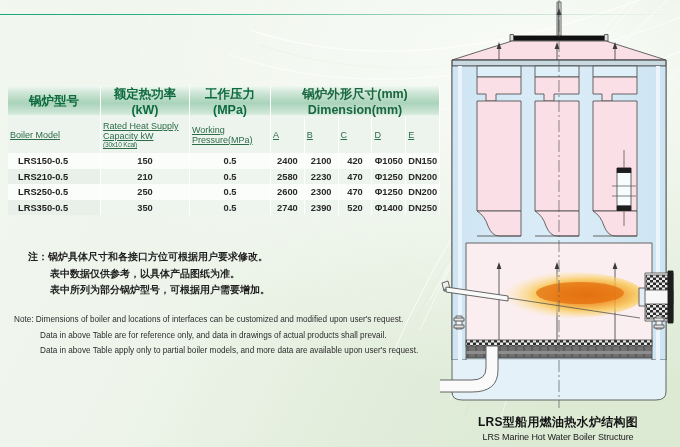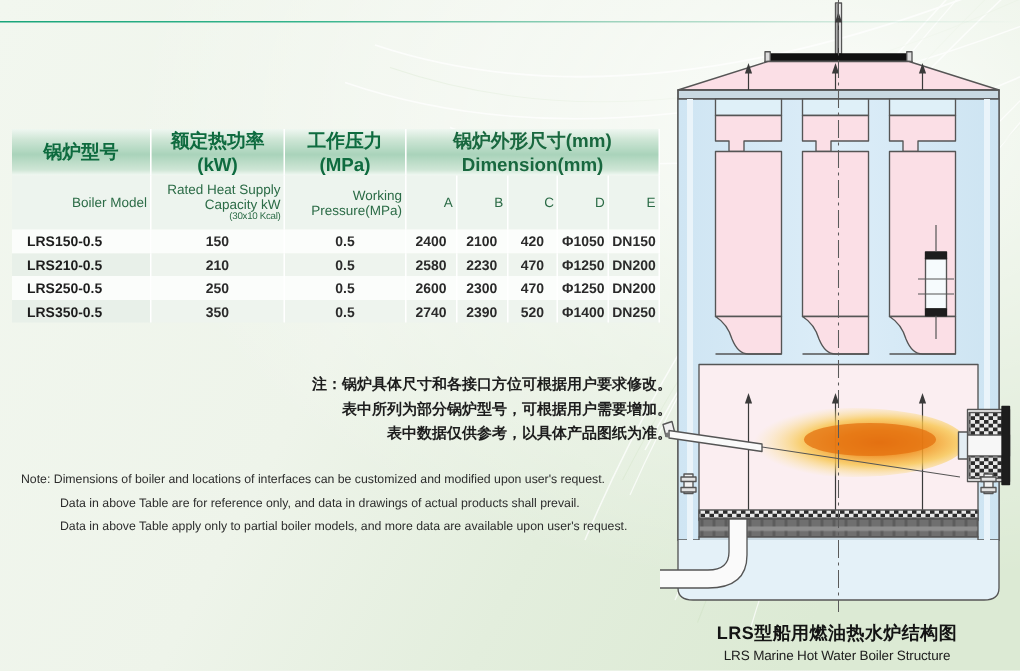--- a/index.html
+++ b/index.html
@@ -16,36 +16,37 @@
   .wrap{position:absolute;z-index:3;}
   #table-block{left:8px;top:86px;width:432px;}
   table{border-collapse:collapse;width:432px;table-layout:fixed;}
   thead .hdr-top td{
     background:linear-gradient(to bottom,#eff7f1 0%,#cfe6d6 22%,#a9d3ba 55%,#cfe6d6 88%,#f3f9f4 100%);
     color:#0e6b3f;font-weight:bold;font-size:12.5px;text-align:center;
     height:21px;padding:0 2px;border-right:1px solid #ffffff;
   }
   thead .hdr-top td.grp{color:#19683f;}
   thead .hdr-sub td{
-    background:#edf4ee;color:#2b6b46;font-size:9px;text-align:right;
+    background:#edf4ee;color:#2b6b46;font-size:9px;text-align:left;
     padding:4px 2px 5px;line-height:1.12;border-right:1px solid #ffffff;
     vertical-align:middle;
+    text-decoration:underline;
   }
   thead .hdr-sub td .tiny{font-size:6.5px;display:block;letter-spacing:-0.2px;}
   tbody td{
     font-size:9.3px;color:#2a2a2a;text-align:center;height:15.5px;
     padding:0 2px;background:#fbfdfb;border-right:1px solid #ffffff;
   }
   tbody tr:nth-child(even) td{background:#eef4ee;}
   tbody td.model{text-align:left;padding-left:10px;font-weight:bold;color:#1d1d1d;}
   tbody tr:nth-child(even) td.model{background:#e8f0e9;}
   tbody tr td:nth-child(2),tbody tr td:nth-child(3){font-weight:bold;}
   tbody td.dim{font-weight:bold;}
   
-  #notes-cn{left:28px;top:249px;width:420px;color:#1d1d1d;font-weight:bold;font-size:10px;line-height:16.5px;text-align:right;}
+  #notes-cn{left:28px;top:249px;width:420px;color:#1d1d1d;font-weight:bold;font-size:10px;line-height:16.5px;}
   #notes-cn .ln{white-space:nowrap;}
   #notes-cn .ln.indent{padding-left:22px;}
   #notes-en{left:14px;top:312px;width:450px;color:#2c2c2c;font-size:8.2px;line-height:15.5px;}
   #notes-en .ln{white-space:nowrap;}
   #notes-en .ln.indent{padding-left:26px;}
   
   #caption{left:440px;top:414px;width:236px;text-align:center;}
   #caption .cn{font-size:12px;font-weight:bold;color:#141414;letter-spacing:0.3px;}
   #caption .en{font-size:9px;color:#202020;margin-top:1px;letter-spacing:-0.1px;}
   #diagram{position:absolute;left:440px;top:0;width:240px;height:415px;z-index:3;}
@@ -149,22 +150,22 @@
         <td class="dim">520</td>
         <td class="dim">Φ1400</td>
         <td class="dim">DN250</td>
       </tr>
     </tbody>
   </table>
 </div>
 
 <div class="wrap" id="notes-cn">
   <div class="ln">注：锅炉具体尺寸和各接口方位可根据用户要求修改。</div>
+  <div class="ln indent">表中数据仅供参考，以具体产品图纸为准。</div>
   <div class="ln indent">表中所列为部分锅炉型号，可根据用户需要增加。</div>
-  <div class="ln indent">表中数据仅供参考，以具体产品图纸为准。</div>
 </div>
 
 <div class="wrap" id="notes-en">
   <div class="ln">Note: Dimensions of boiler and locations of interfaces can be customized and modified upon user's request.</div>
   <div class="ln indent">Data in above Table are for reference only, and data in drawings of actual products shall prevail.</div>
   <div class="ln indent">Data in above Table apply only to partial boiler models, and more data are available upon user's request.</div>
 </div>
 
 <div class="wrap" id="caption">
   <div class="cn">LRS型船用燃油热水炉结构图</div>

